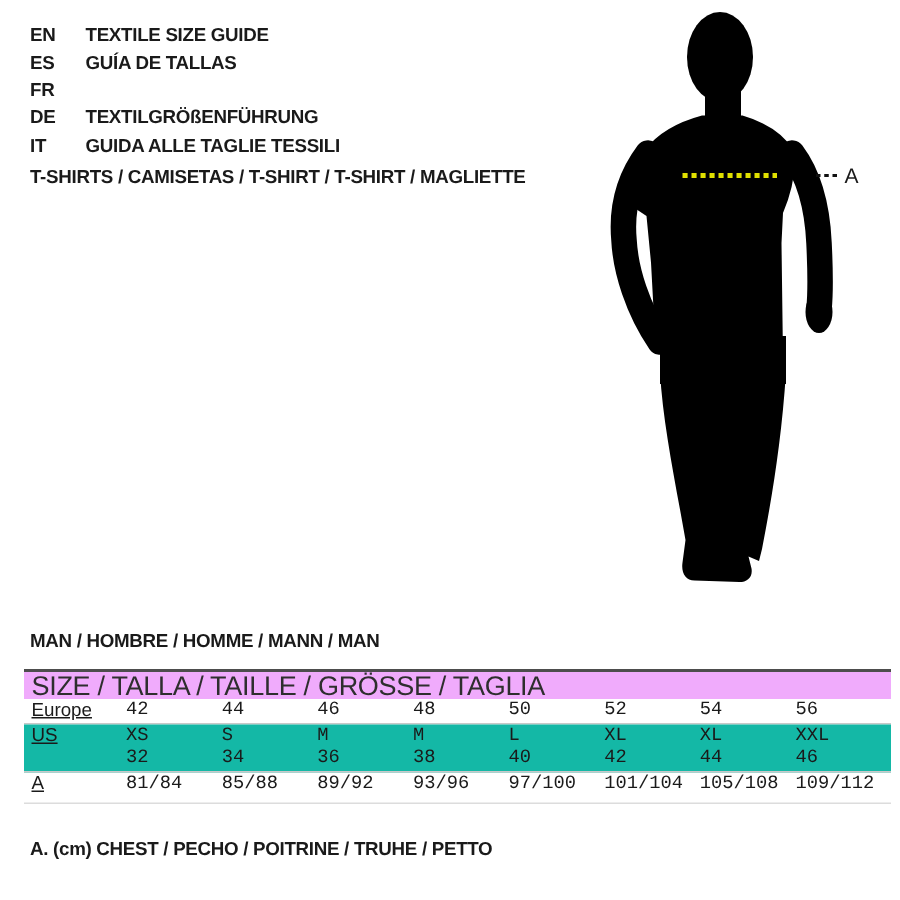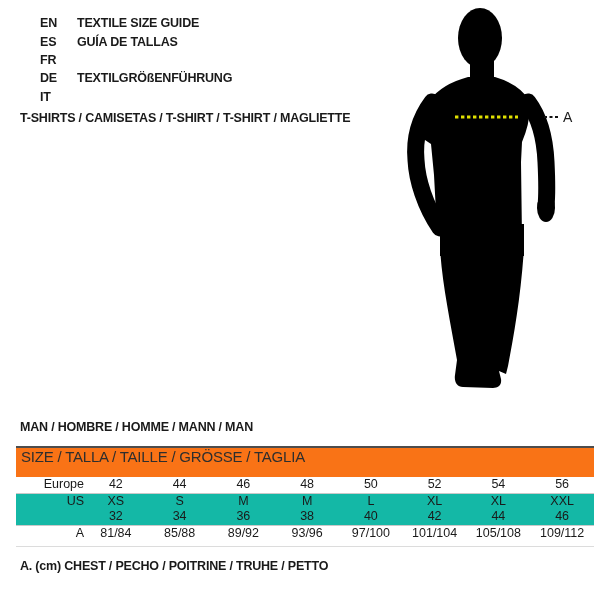--- a/index.html
+++ b/index.html
@@ -2,40 +2,40 @@
 <html><head>
 <meta charset="utf-8">
 <style>
   html,body{margin:0;padding:0;background:#fff;}
   #canvas{
     position:relative;width:600px;height:600px;background:#ffffff;overflow:hidden;
     font-family:"Liberation Sans",sans-serif;color:#1a1a1a;
   }
   
   .lang-list{position:absolute;left:20px;top:14px;}
-  .lang-row{display:flex;height:18.4px;align-items:center;margin-left:20px;}
+  .lang-row{display:flex;height:18.4px;align-items:center;}
   .lang-code{width:37px;font-size:12.5px;font-weight:bold;letter-spacing:-.2px;}
   .lang-label{font-size:12.5px;font-weight:bold;letter-spacing:-.2px;white-space:nowrap;}
   
   .categories{position:absolute;left:20px;top:109px;}
   .cat-line{height:18.4px;line-height:18.4px;font-size:12.5px;font-weight:bold;letter-spacing:-.2px;white-space:nowrap;}
   
   .figure{position:absolute;left:400px;top:0;width:200px;height:410px;}
   
   .man-title{position:absolute;left:20px;top:420px;font-size:12.5px;font-weight:bold;letter-spacing:-.2px;}
   
   .size-table{position:absolute;left:16px;top:446px;width:578px;
     border-top:2px solid #4d4d4d;border-bottom:1px solid #dcdcdc;padding-bottom:5px;}
-  .thead{height:29px;line-height:18px;background:#f97316;padding-left:5px;
-    font-size:15px;color:#2e2e2e;letter-spacing:-.2px;}
+  .thead{height:18px;line-height:18px;background:#f0abfc;padding-left:5px;
+    font-size:18px;color:#2e2e2e;letter-spacing:-.2px;}
   .trow{display:flex;height:15.5px;line-height:15.5px;font-size:12.5px;}
   .trow.shaded{background:#14b8a6;}
   .trow.b-bottom{border-bottom:1px solid #c9c9c9;}
-  .tlabel{width:63px;padding-left:5px;text-align:right;}
-  .tcell{flex:1;text-align:center;}
+  .tlabel{width:63px;padding-left:5px;text-align:left;text-decoration:underline;}
+  .tcell{flex:1;font-family:Liberation Mono, monospace;}
   
   .footnote{position:absolute;left:20px;top:559px;font-size:12.5px;font-weight:bold;letter-spacing:-.2px;}
 </style>
 </head>
 <body>
 
 <div id="canvas">
 
   <div class="lang-list">
       <div class="lang-row">
@@ -48,20 +48,21 @@
       </div>
       <div class="lang-row">
         <span class="lang-code">FR</span>
       </div>
       <div class="lang-row">
         <span class="lang-code">DE</span>
         <span class="lang-label">TEXTILGRÖßENFÜHRUNG</span>
       </div>
       <div class="lang-row">
         <span class="lang-code">IT</span>
+        <span class="lang-label">GUIDA ALLE TAGLIE TESSILI</span>
       </div>
     </div>
 
   <div class="categories">
     <div class="cat-line">T-SHIRTS / CAMISETAS / T-SHIRT / T-SHIRT / MAGLIETTE</div>
   </div>
 
   <svg class="figure" viewBox="0 0 200 410" width="200" height="410" xmlns="http://www.w3.org/2000/svg">
     <g fill="#000000" stroke="none">
 

